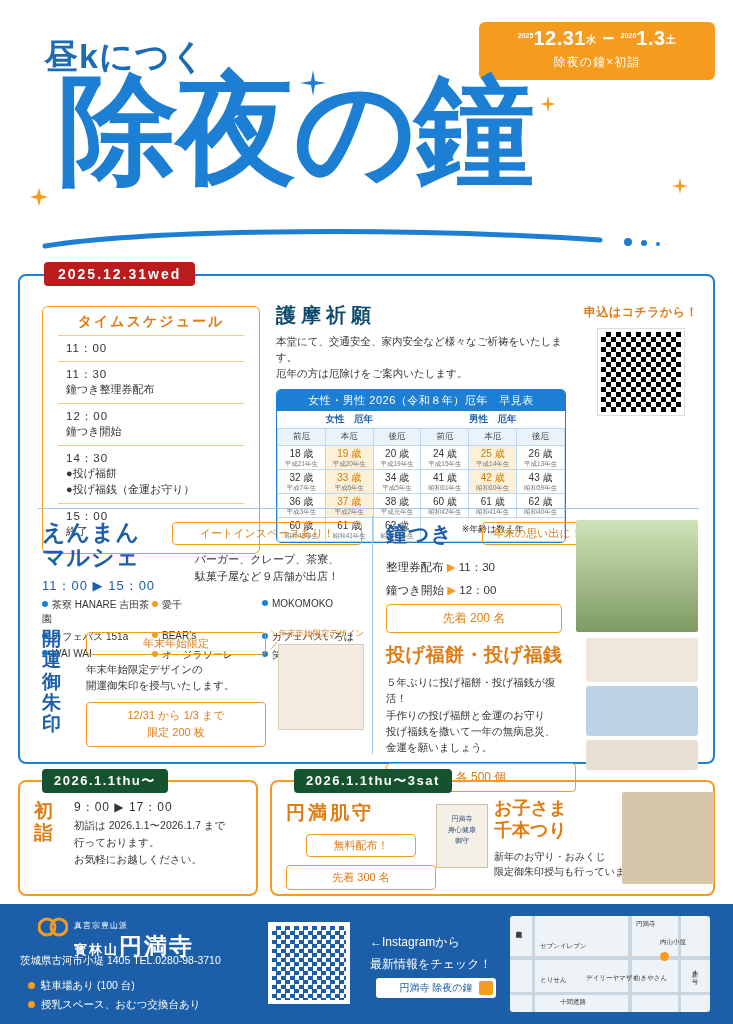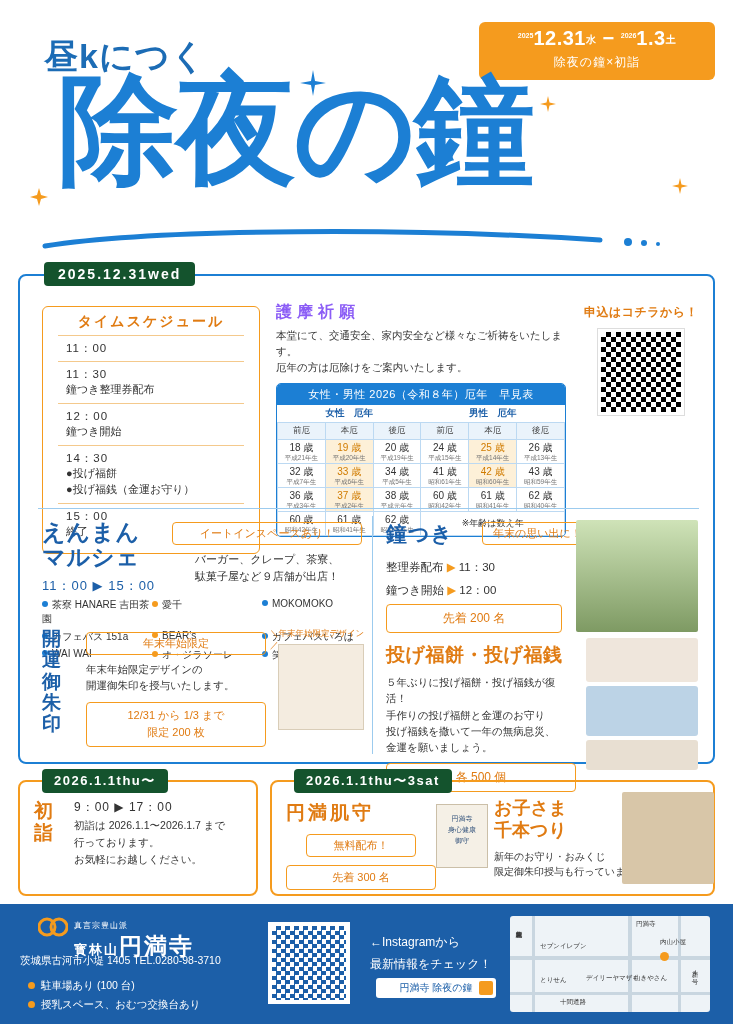--- a/index.html
+++ b/index.html
@@ -43,40 +43,40 @@
 
   
   .mainbox {
     position: absolute; left: 18px; top: 274px;
     width: 697px; height: 490px;
     border: 2px solid #1c7fd4; border-radius: 8px;
     background: #fff;
   }
   .tab-label {
     position: absolute; left: 24px; top: -14px;
-    background: #14532d; color: #fff;
+    background: #b91c1c; color: #fff;
     font-size: 14px; letter-spacing: 2px; font-weight: bold;
     padding: 4px 14px; border-radius: 4px;
   }
 
   
   .sched-box {
     position: absolute; left: 22px; top: 30px; width: 218px;
     border: 1.5px solid #f59b1e; border-radius: 6px;
     padding: 6px 15px 8px;
   }
   .sched-title { text-align: center; color: #e07b12; font-size: 14px; font-weight: bold; letter-spacing: 2px; margin-bottom: 4px; }
   .sched-row { display: flex; border-top: 1px solid #f4c98c; padding: 5px 8px; align-items: flex-start; flex-direction: column; }
   .sched-row:first-of-type { border-top: 1px solid #f4c98c; }
   .sched-time { width: 58px; font-size: 11.5px; color: #333; letter-spacing: 1px; }
   .sched-items { flex: 1; font-size: 11px; color: #333; line-height: 1.45; }
 
   
   .goma { position: absolute; left: 256px; top: 26px; width: 290px; }
-  .goma h3 { color: #8b5cf6; font-size: 16px; letter-spacing: 5px; font-weight: bold; }
+  .goma h3 { color: #0c4a6e; font-size: 20px; letter-spacing: 5px; font-weight: bold; }
   .goma p { font-size: 10.5px; color: #333; line-height: 1.5; margin-top: 5px; }
 
   .yaku-box { margin-top: 8px; border: 1.5px solid #1c7fd4; border-radius: 5px; overflow: hidden; }
   .yaku-head { background: #1c7fd4; color: #fff; font-size: 11px; text-align: center; padding: 3px 0; letter-spacing: 0.5px; }
   .yaku-table { width: 100%; border-collapse: collapse; }
   .yaku-table td, .yaku-table th { font-size: 9px; text-align: center; padding: 2px 0; border: 0.5px solid #bcd9f2; color: #333; }
   .yaku-table .grp { font-size: 9.5px; color: #1c5fa8; font-weight: bold; border: none; }
   .yaku-table .sub { font-size: 8.5px; color: #444; background: #eaf3fb; }
   .yaku-table .age { font-size: 10px; line-height: 1.15; }
   .yaku-table .age .sm { font-size: 6.5px; color: #777; display: block; }

